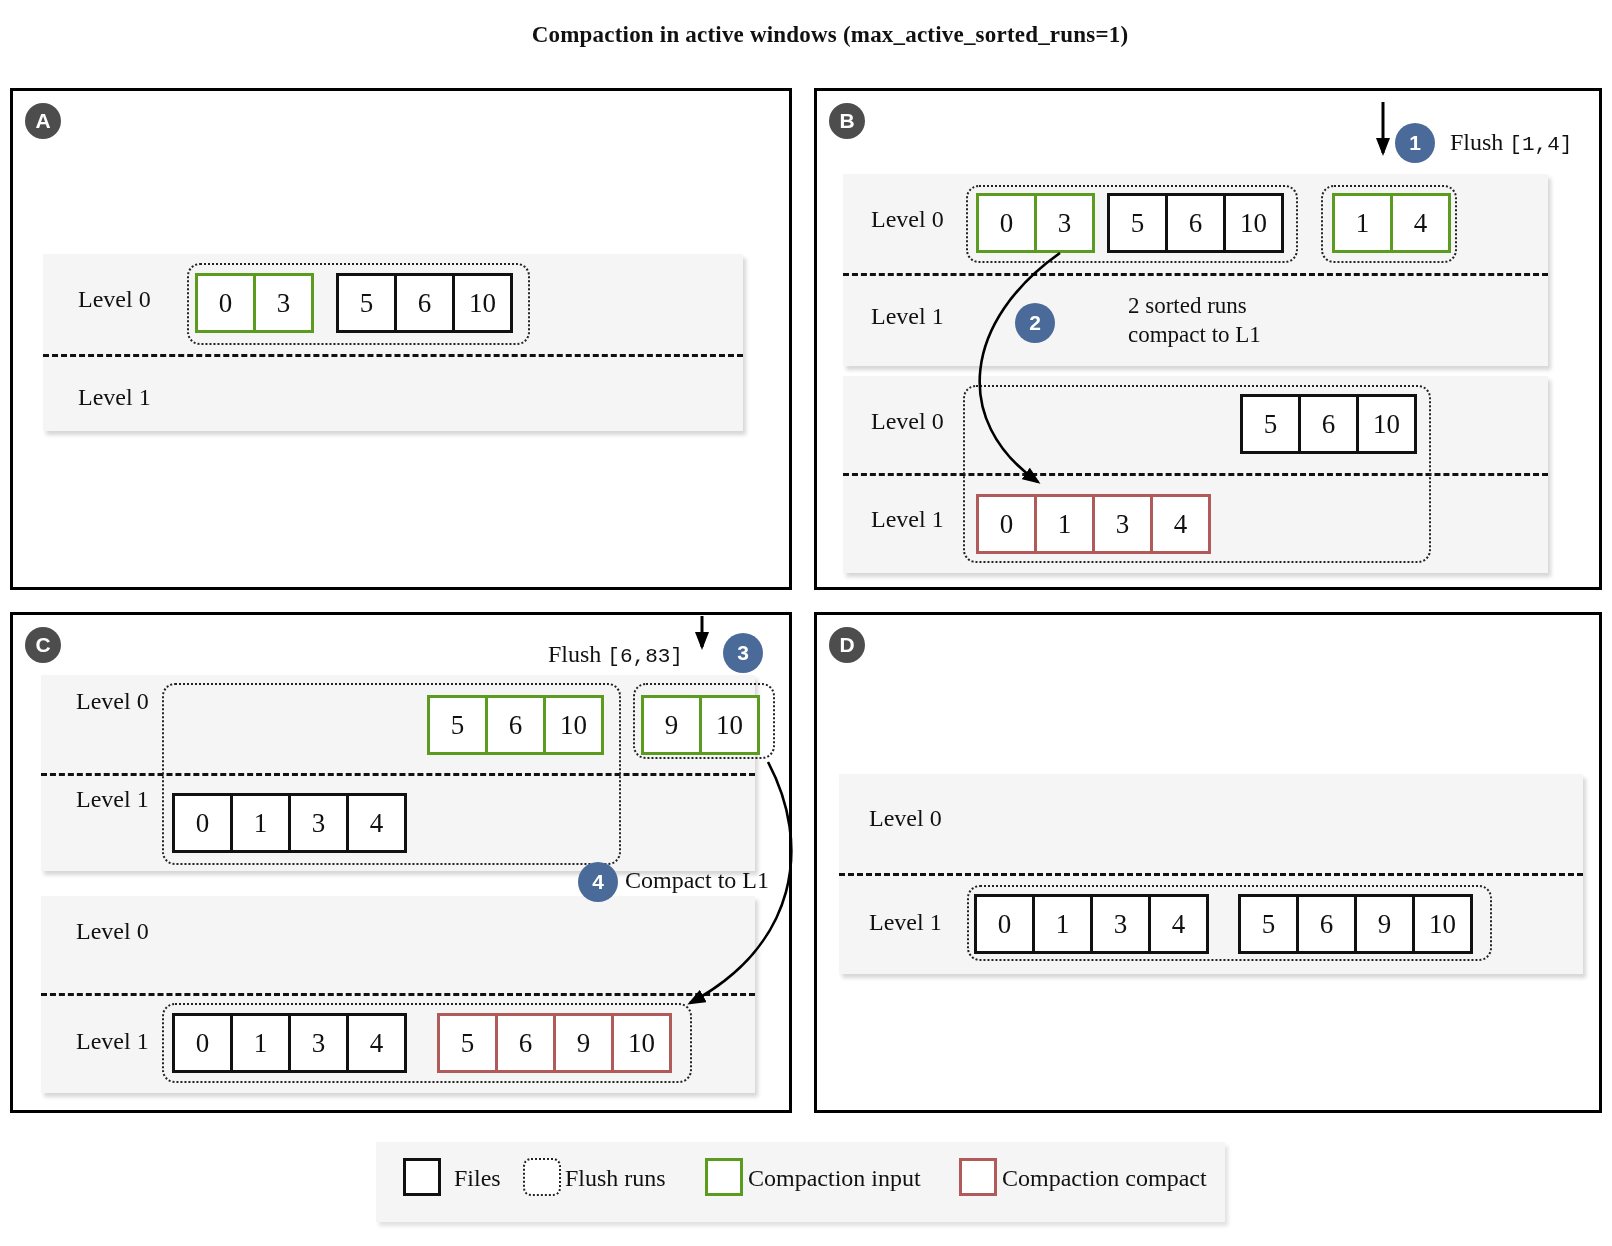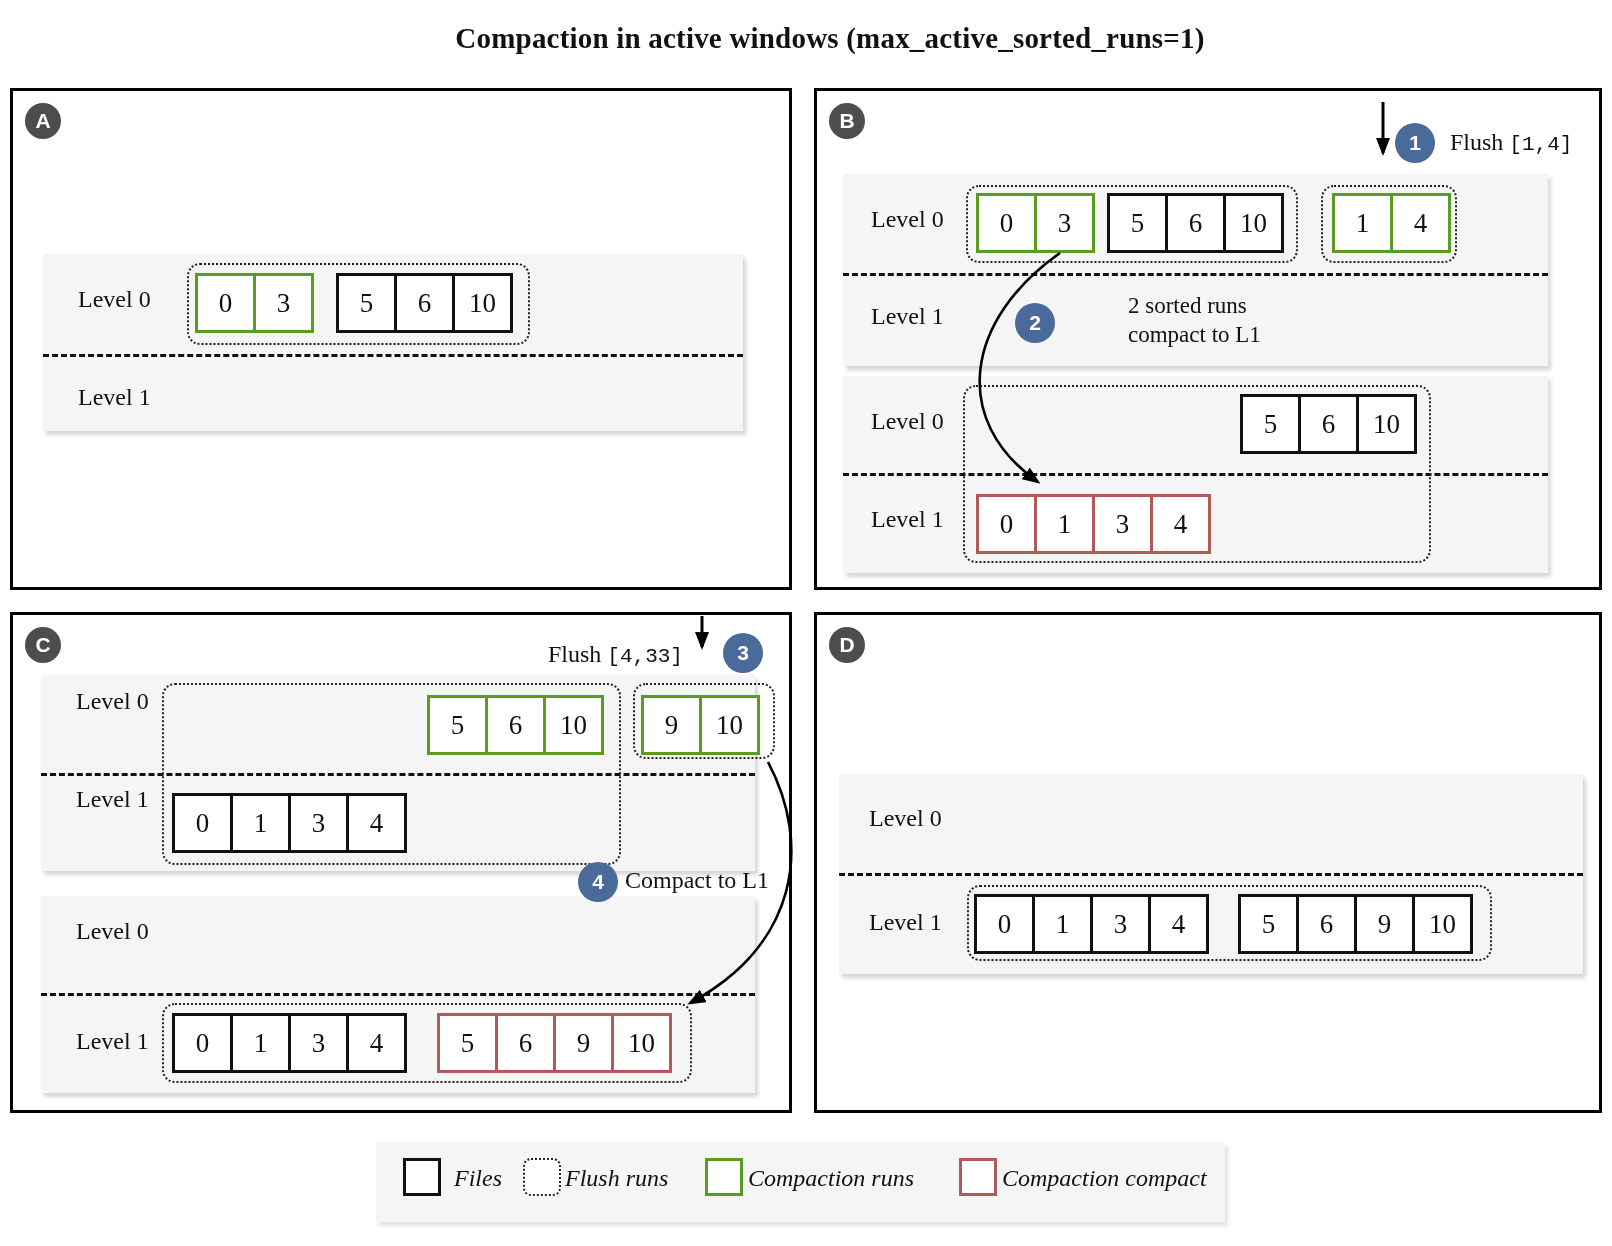--- a/index.html
+++ b/index.html
@@ -1,20 +1,20 @@
 <!DOCTYPE html>
 <html style="--compaction-input: #5b9c20; --compaction-output: #b05a5a; --files-border: #111111; --step-badge: #4a6b99; --panel-badge: #4d4d4d; --band-bg: #f5f5f5;"><head>
 <meta charset="utf-8">
 <style>
   html,body{margin:0;padding:0;background:#ffffff;}
   body{position:relative;width:1612px;height:1246px;font-family:"Liberation Serif",serif;color:#111;overflow:hidden;}
   *{box-sizing:border-box;}
 
   .page-title{position:absolute;left:0;top:22px;width:100%;text-align:center;
-    font-size:29px;font-weight:bold;letter-spacing:.2px;padding-left:48px;}
+    font-size:23px;font-weight:bold;letter-spacing:.2px;padding-left:48px;}
 
   .panel{position:absolute;border:3px solid #000;background:#fff;}
   #panel-a{left:10px;top:88px;width:782px;height:502px;}
   #panel-b{left:814px;top:88px;width:788px;height:502px;}
   #panel-c{left:10px;top:612px;width:782px;height:501px;}
   #panel-d{left:814px;top:612px;width:788px;height:501px;}
 
   .panel-badge{position:absolute;left:12px;top:12px;width:36px;height:36px;border-radius:50%;
     background:var(--panel-badge,#4d4d4d);color:#fff;display:flex;align-items:center;justify-content:center;
     font-family:"Liberation Sans",sans-serif;font-weight:bold;font-size:21px;z-index:6;}
@@ -44,21 +44,21 @@
 
   #arrow-layer{position:absolute;left:0;top:0;width:1612px;height:1246px;z-index:5;pointer-events:none;}
 
   .legend{position:absolute;left:376px;top:1142px;width:849px;height:80px;background:var(--band-bg,#f5f5f5);
     box-shadow:3px 4px 4px rgba(0,0,0,0.12);z-index:2;}
   .legend-box{position:absolute;top:16px;width:38px;height:38px;background:#fff;}
   .legend-box.files{border:3px solid #111;}
   .legend-box.sorted{border:2px dotted #222;border-radius:8px;}
   .legend-box.input{border:3px solid var(--compaction-input,#5b9c20);}
   .legend-box.output{border:3px solid var(--compaction-output,#b05a5a);}
-  .legend-label{position:absolute;top:23px;font-size:24px;white-space:nowrap;font-style:italic;}
+  .legend-label{position:absolute;top:23px;font-size:24px;white-space:nowrap;}
 </style>
 </head>
 <body>
 
 <div class="page-title">Compaction in active windows (max_active_sorted_runs=1)</div>
 
 <div class="panel" id="panel-a">
   <div class="panel-badge">A</div>
   <div class="band" style="left:30px;top:163px;width:700px;height:177px;"></div>
   <div class="divider" style="left:30px;top:263px;width:700px;"></div>
@@ -127,21 +127,21 @@
       <div class="cell">3</div>
       <div class="cell">4</div>
     </div>
 </div>
 
 <div class="panel" id="panel-c">
   <div class="panel-badge">C</div>
 
   <div class="ann-text" style="left:535px;top:26px;">
     <span>Flush</span>
-    <span class="code">[4,33]</span>
+    <span class="code">[6,83]</span>
   </div>
   <div class="step-badge" style="left:710px;top:18px;">3</div>
 
   <div class="band" style="left:28px;top:60px;width:714px;height:196px;"></div>
   <div class="divider" style="left:28px;top:158px;width:714px;"></div>
   <div class="sorted-outline" style="left:149px;top:68px;width:459px;height:182px;"></div>
   <div class="level-label" style="left:63px;top:73px;">Level 0</div>
   <div class="level-label" style="left:63px;top:171px;">Level 1</div>
   <div class="run input" style="left:414px;top:80px;">
       <div class="cell">5</div>
@@ -214,16 +214,16 @@
   <path d="M702,616 L702,647" stroke="#000" stroke-width="3" fill="none" marker-end="url(#ah)"></path>
   <path d="M768,762 C812,845 798,945 690,1003" stroke="#000" stroke-width="2.6" fill="none" marker-end="url(#ah)"></path>
 </svg>
 
 <div class="legend">
   <div class="legend-box files" style="left:27px;"></div>
   <div class="legend-label" style="left:78px;">Files</div>
   <div class="legend-box sorted" style="left:147px;"></div>
   <div class="legend-label" style="left:189px;">Flush runs</div>
   <div class="legend-box input" style="left:329px;"></div>
-  <div class="legend-label" style="left:372px;">Compaction runs</div>
+  <div class="legend-label" style="left:372px;">Compaction input</div>
   <div class="legend-box output" style="left:583px;"></div>
   <div class="legend-label" style="left:626px;">Compaction compact</div>
 </div>
 
 </body></html>

